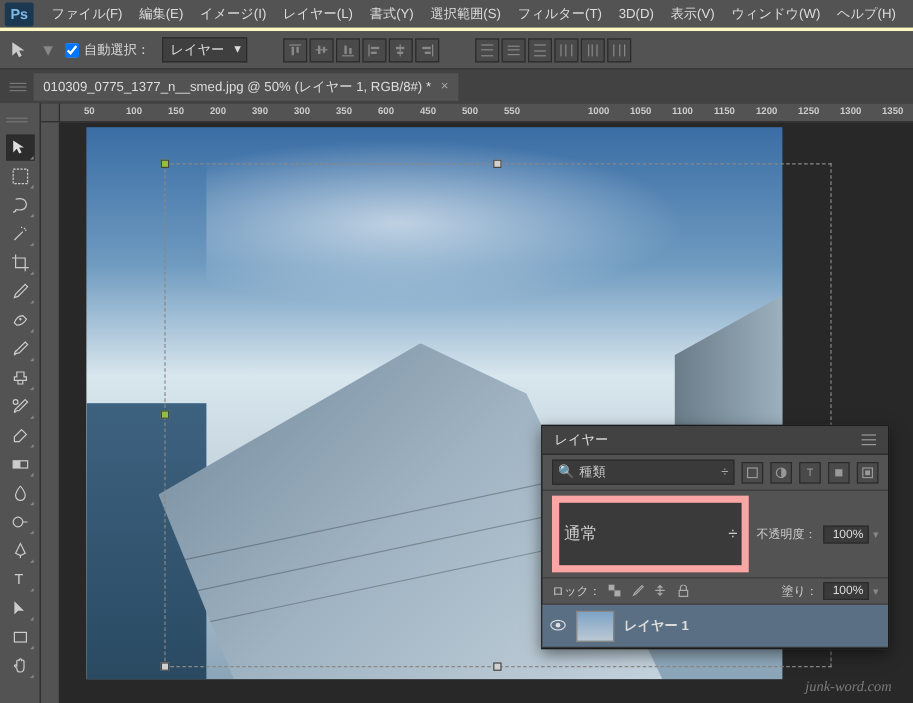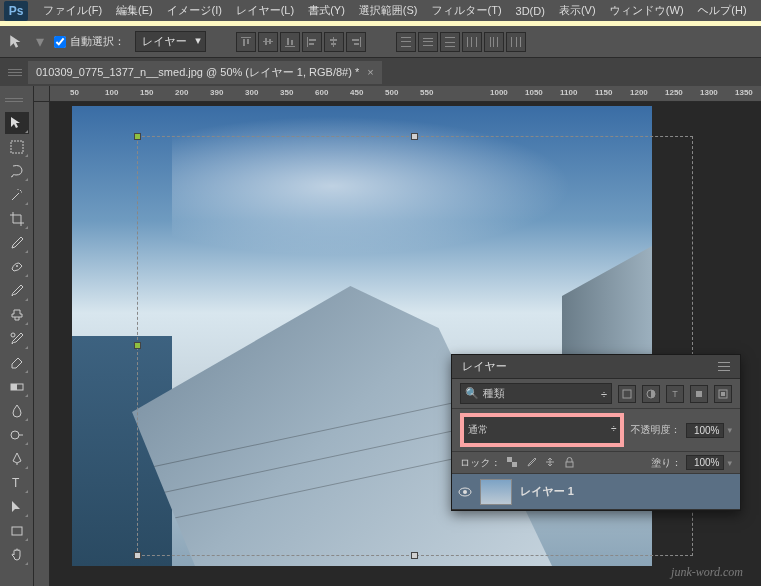--- a/index.html
+++ b/index.html
@@ -1,19 +1,19 @@
 <!DOCTYPE html>
 <html><head>
 <meta charset="utf-8">
 <style>
 * { margin: 0; padding: 0; box-sizing: border-box; font-family: "Meiryo", "Hiragino Sans", sans-serif; }
 body { width: 761px; height: 586px; background: #535353; overflow: hidden; position: relative; }
 
 
-.menubar { height: 26px; background: #535353; display: flex; align-items: center; padding-left: 4px; border-bottom: 5px solid #fef9c3; }
+.menubar { height: 26px; background: #535353; display: flex; align-items: center; padding-left: 4px; border-bottom: 3px solid #fef9c3; }
 .ps-logo { width: 24px; height: 20px; background: #1a3850; color: #7fb8e8; display: flex; align-items: center; justify-content: center; font-weight: bold; font-size: 12px; border-radius: 2px; margin-right: 8px; }
 .menu-item { color: #ddd; font-size: 11px; padding: 0 7px; cursor: default; }
 
 
 .optbar { height: 32px; background: #535353; border-bottom: 1px solid #2a2a2a; display: flex; align-items: center; padding-left: 8px; gap: 10px; }
 .opt-icon { width: 18px; height: 18px; display: flex; align-items: center; justify-content: center; color: #ccc; }
 .opt-check { display: flex; align-items: center; gap: 4px; color: #ddd; font-size: 11px; }
 .opt-check input { width: 12px; height: 12px; }
 .opt-select { background: #3f3f3f; color: #ddd; border: 1px solid #2a2a2a; font-size: 11px; padding: 2px 18px 2px 6px; position: relative; }
 .opt-select::after { content: "▾"; position: absolute; right: 4px; }
@@ -59,21 +59,21 @@
 .handle.bm { bottom: -4px; left: 50%; margin-left: -4px; }
 
 
 .panel { position: absolute; right: 20px; top: 354px; width: 290px; background: #535353; border: 1px solid #1a1a1a; box-shadow: 0 4px 12px rgba(0,0,0,0.5); }
 .panel-tab { height: 24px; background: #424242; display: flex; align-items: center; padding: 0 10px; justify-content: space-between; color: #ddd; font-size: 11px; border-bottom: 1px solid #2a2a2a; }
 .panel-menu { display: flex; gap: 3px; flex-direction: column; }
 .panel-menu span { width: 12px; height: 1px; background: #999; }
 .panel-row { display: flex; align-items: center; padding: 4px 8px; gap: 6px; border-bottom: 1px solid #3a3a3a; }
 .panel-row .search { flex: 1; background: #3a3a3a; border: 1px solid #2a2a2a; color: #ccc; font-size: 11px; padding: 2px 4px; display:flex; align-items:center; gap:4px; }
 .filter-btn { width: 18px; height: 18px; background: #4a4a4a; border: 1px solid #2a2a2a; display:flex; align-items:center; justify-content:center; }
-.panel-row select, .panel-row .combo { background: #3a3a3a; border: 4px solid #fca5a5; color: #ccc; font-size: 10px; padding: 6px 4px; }
+.panel-row select, .panel-row .combo { background: #3a3a3a; border: 6px solid #fca5a5; color: #ccc; font-size: 14px; padding: 17px 4px; }
 .panel-label { color: #ccc; font-size: 10px; }
 .opacity-box { display: flex; align-items: center; gap: 3px; }
 .opacity-val { background: #3a3a3a; border: 1px solid #2a2a2a; color: #ddd; font-size: 10px; padding: 1px 4px; width: 38px; text-align: right; }
 .lock-row { display: flex; align-items: center; padding: 3px 8px; gap: 5px; border-bottom: 1px solid #3a3a3a; }
 .lock-icon { width: 14px; height: 14px; display:flex; align-items:center; justify-content:center; color:#aaa; }
 .layers-list { background: #424242; font-weight: bold; }
 .layer-item { display: flex; align-items: center; height: 36px; border-bottom: 1px solid #333; padding: 0 6px; gap: 8px; }
 .layer-item.selected { background: #5a6f84; }
 .layer-vis { width: 14px; color: #ccc; }
 .layer-thumb { width: 32px; height: 26px; border: 1px solid #888; background: linear-gradient(to bottom, #7da3c5, #bcc9d4); }

